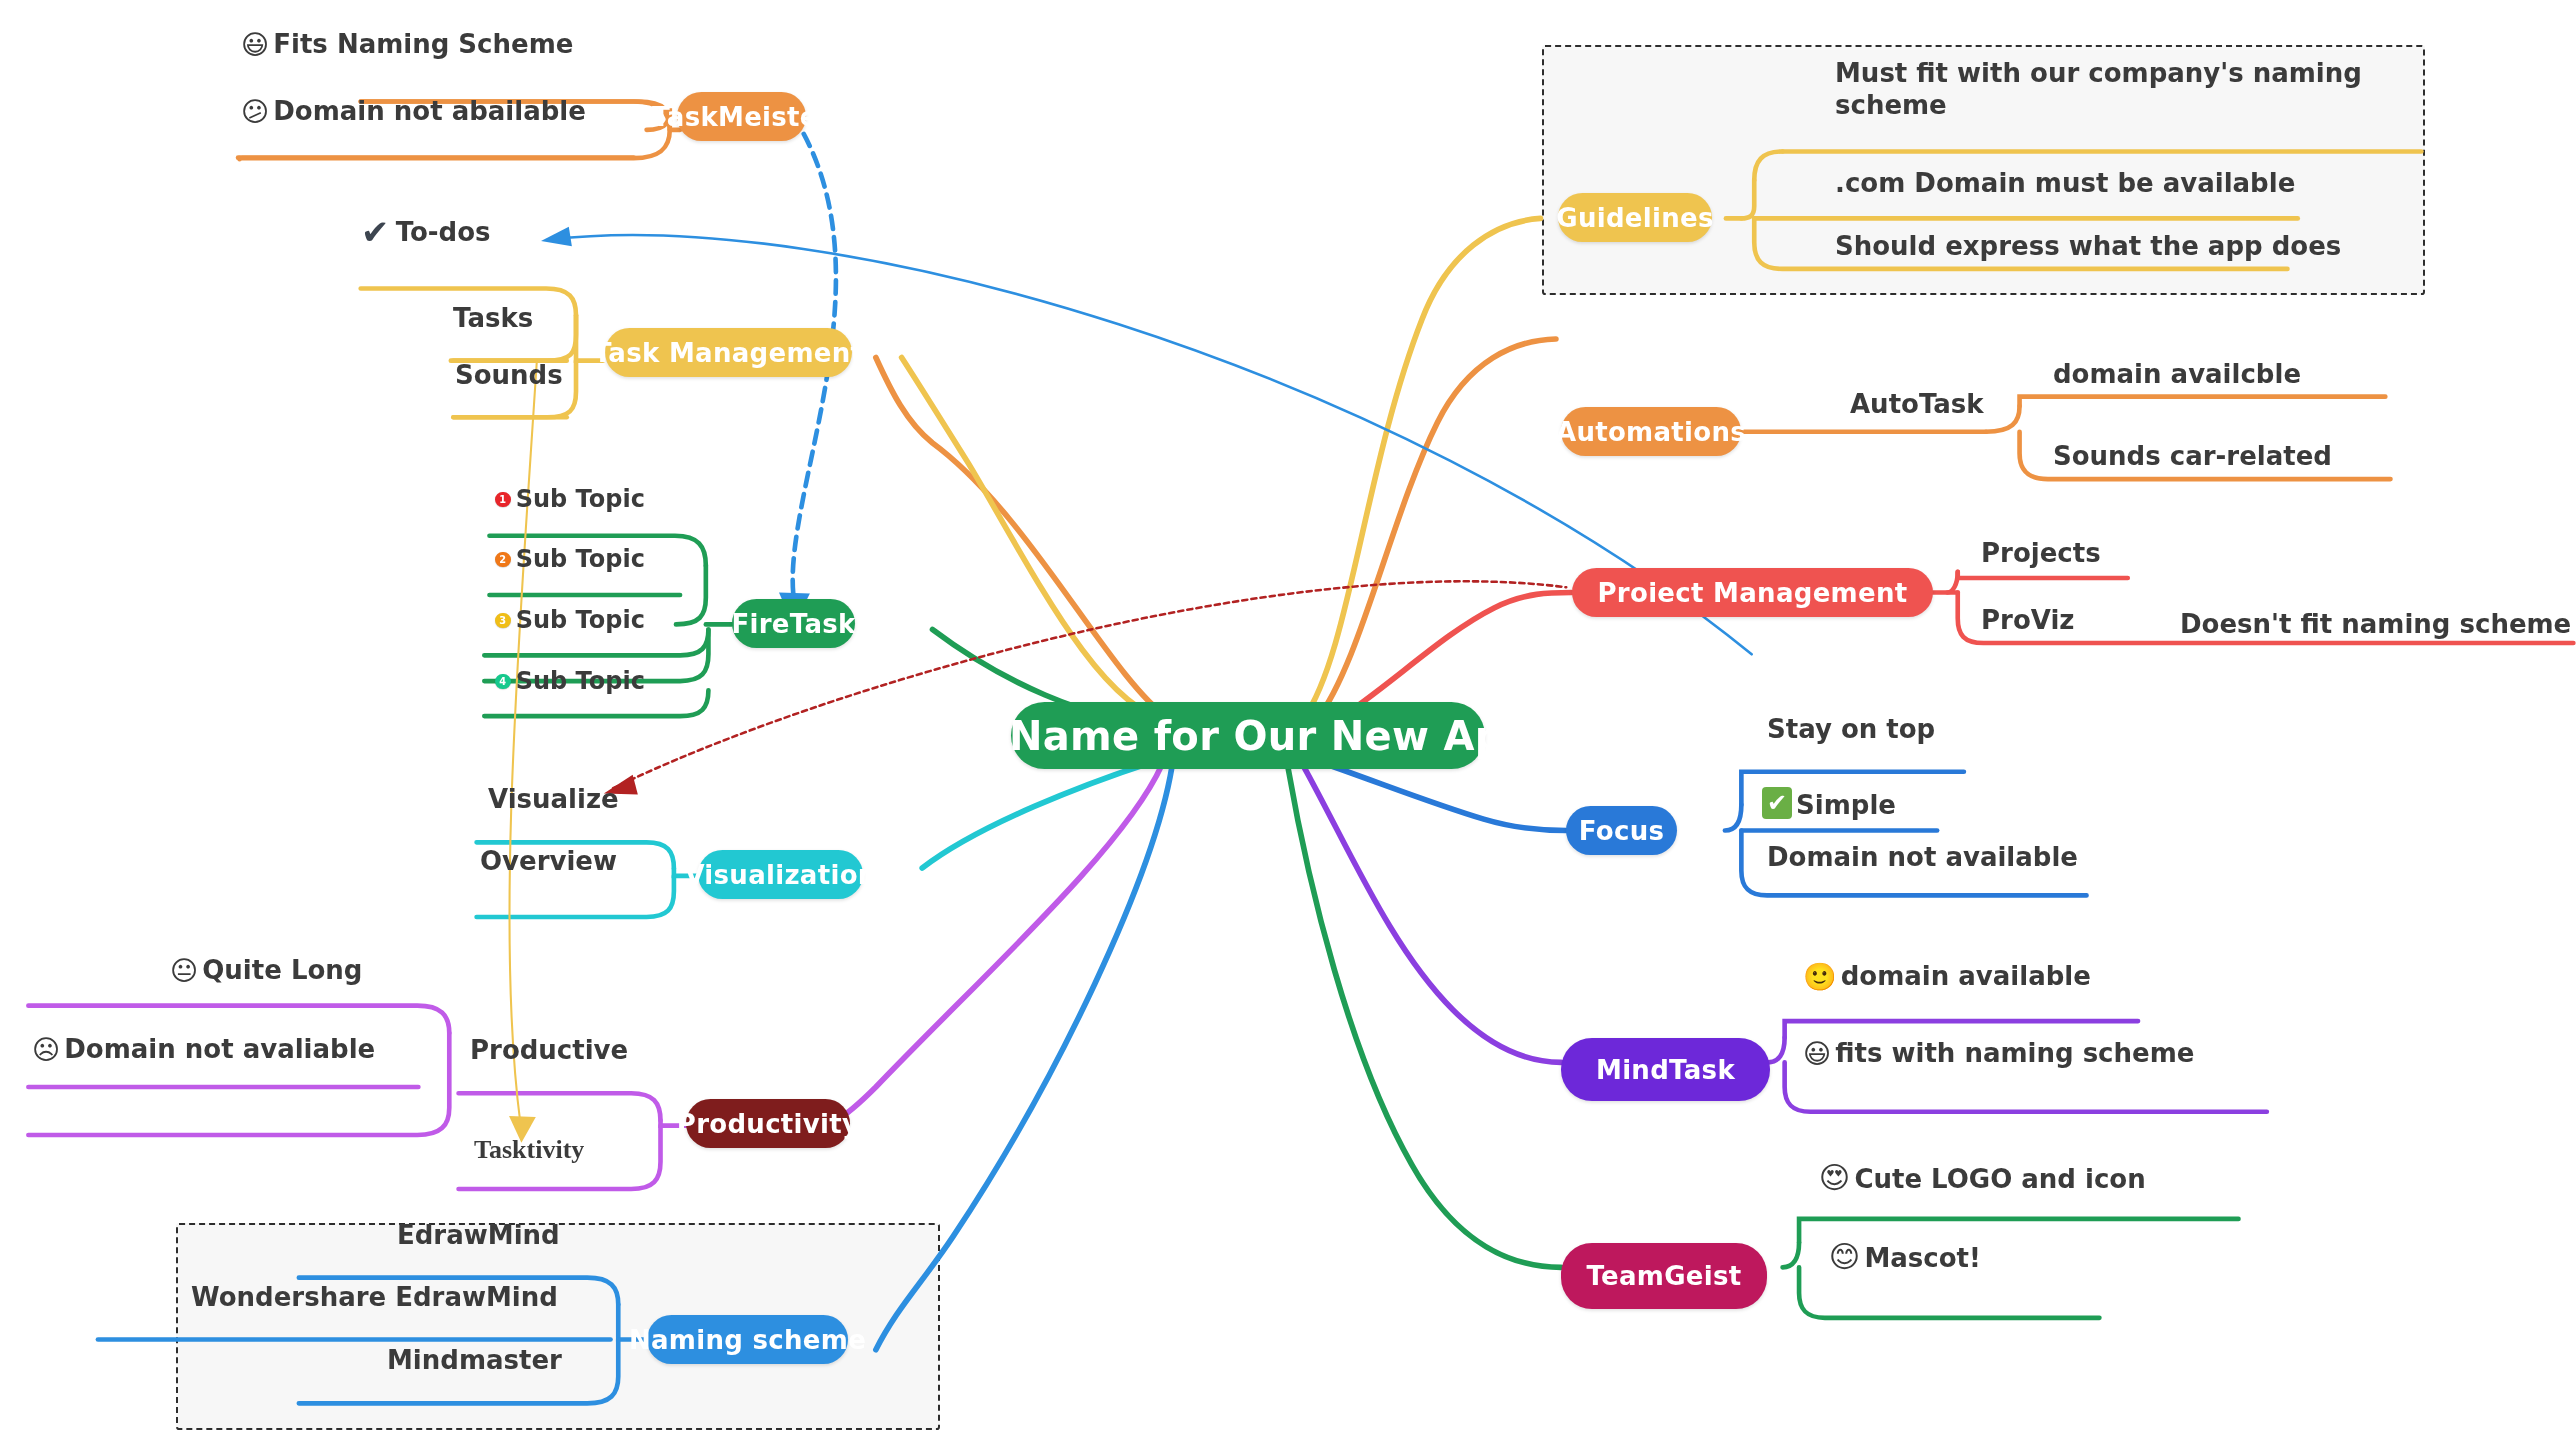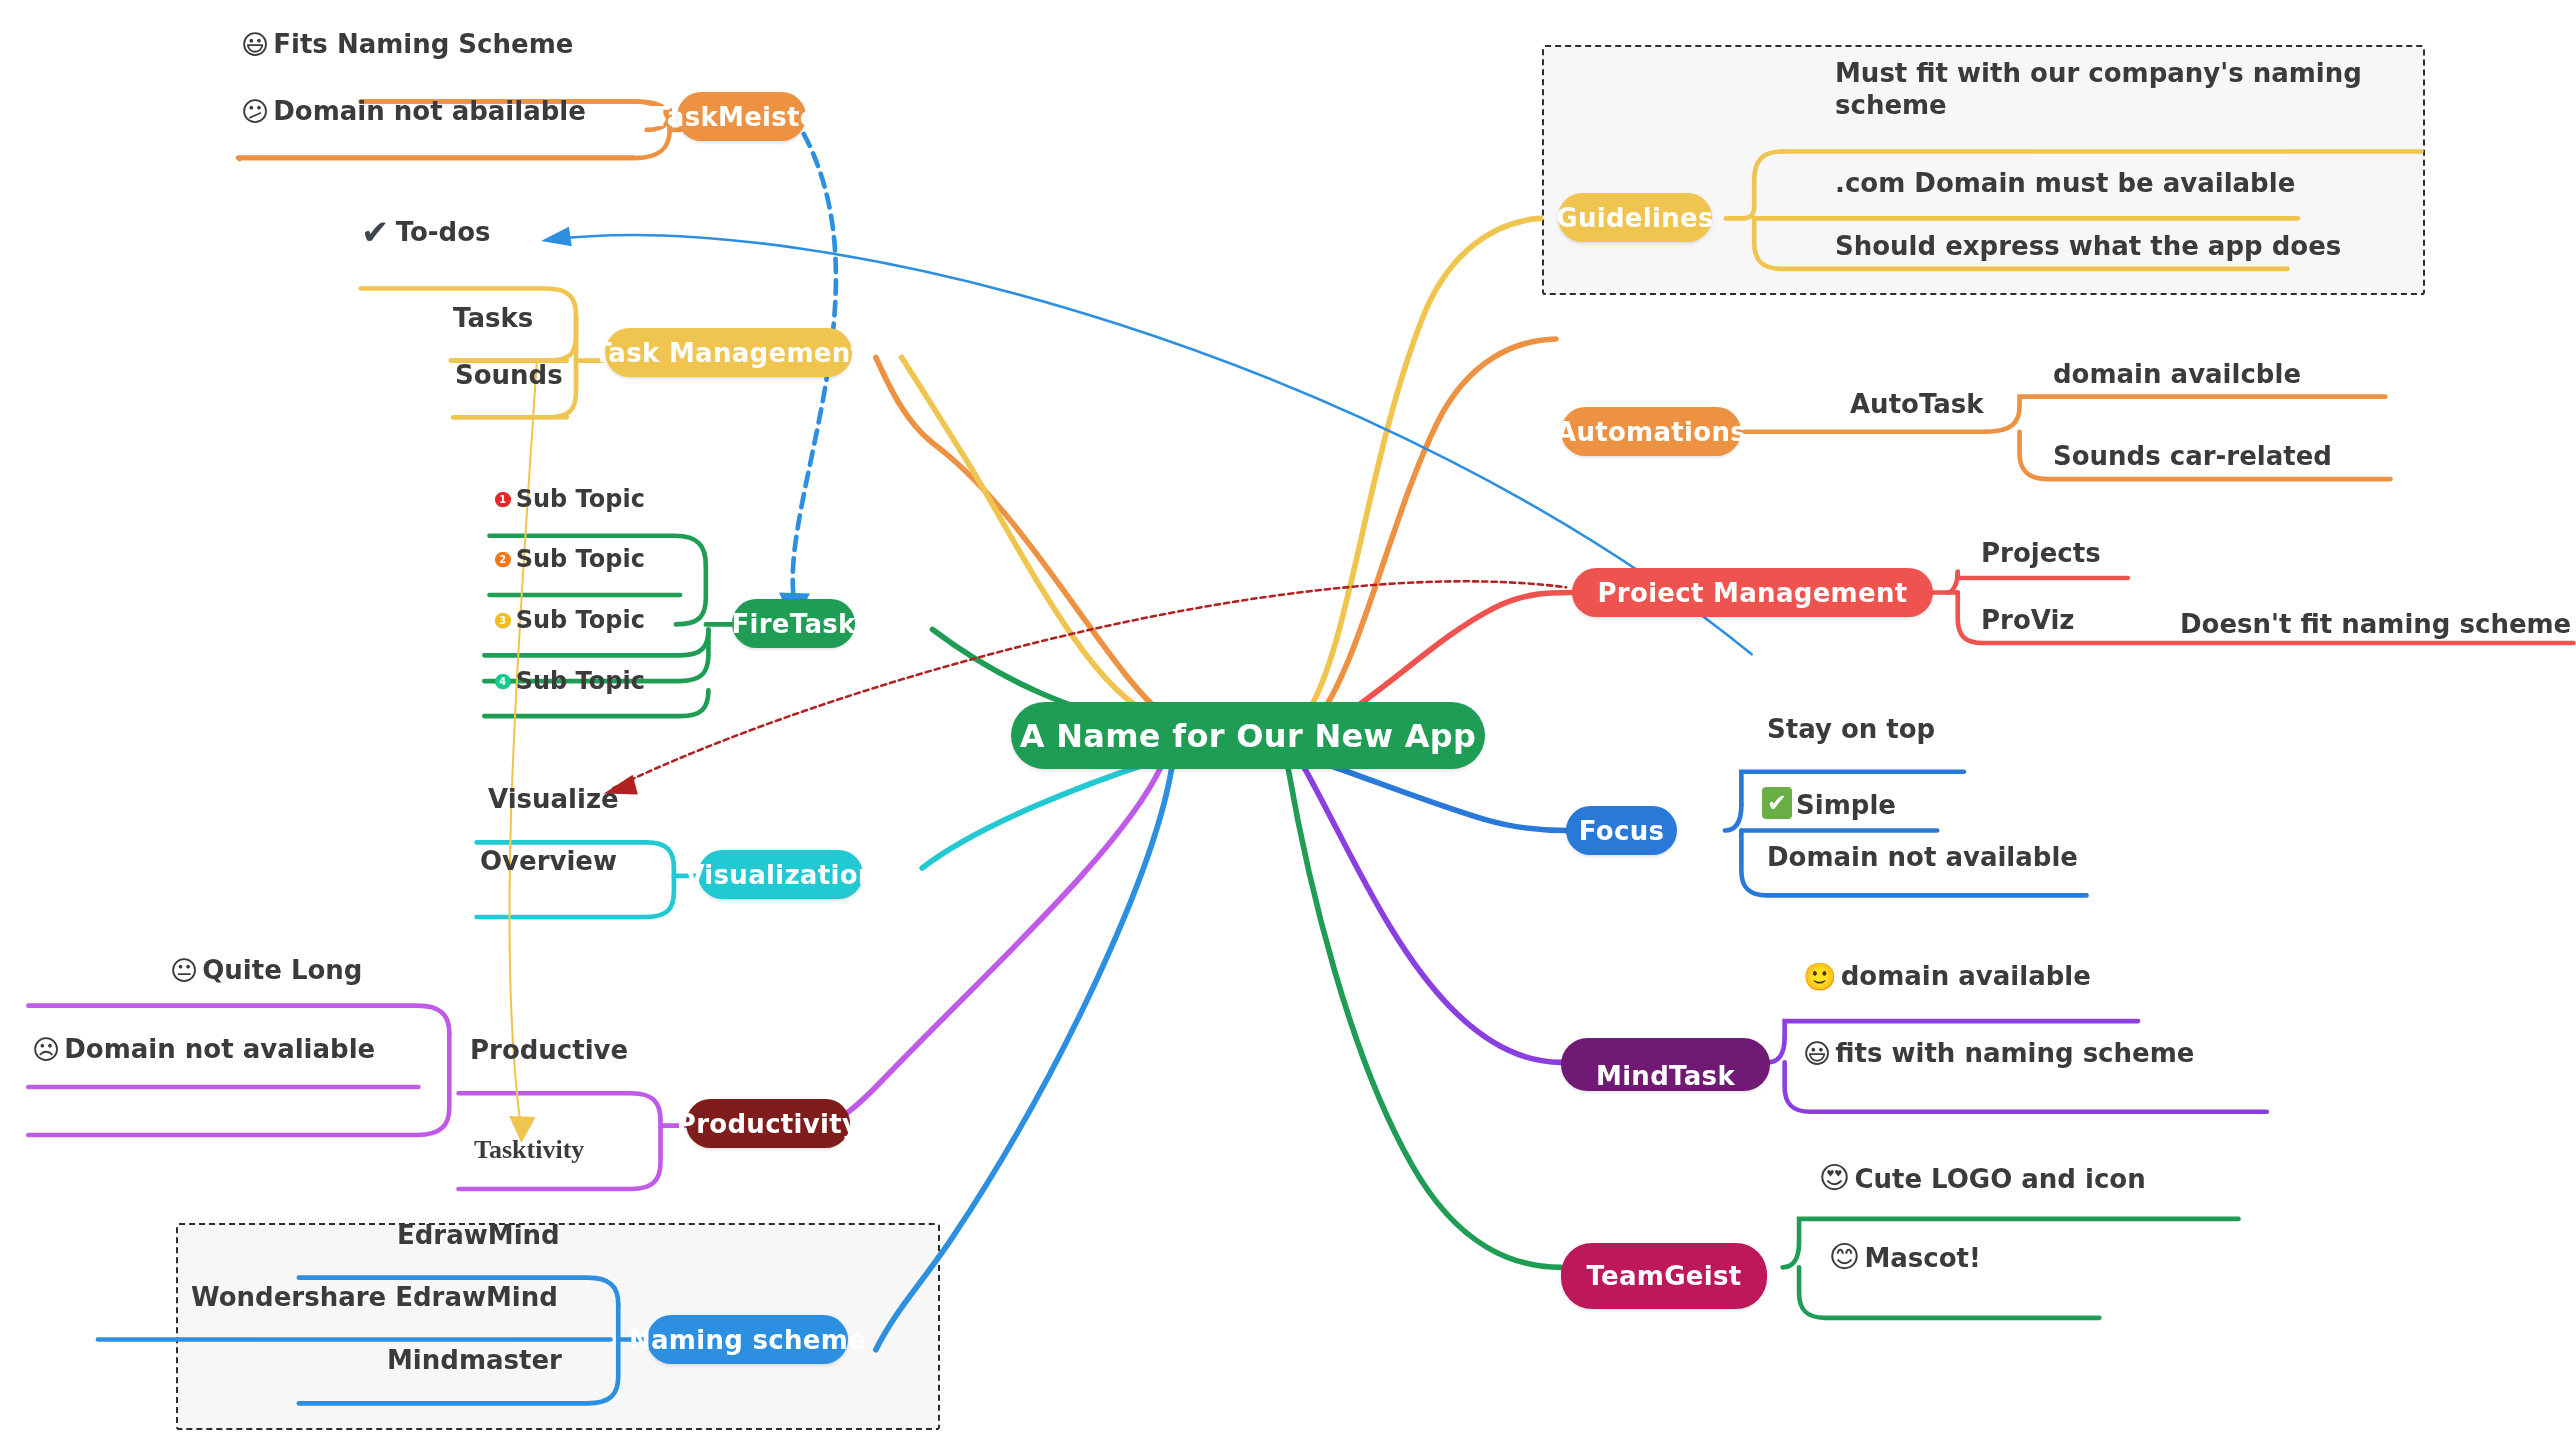--- a/index.html
+++ b/index.html
@@ -5,21 +5,21 @@
   html,body{margin:0;padding:0;background:#fff;}
   body{width:2576px;height:1442px;position:relative;overflow:hidden;
        font-family:"DejaVu Sans","Liberation Sans",sans-serif;}
   #stage{position:absolute;left:0;top:0;width:2576px;height:1442px;}
   svg.wires{position:absolute;left:0;top:0;width:2576px;height:1442px;pointer-events:none;}
 
   
   .pill{position:absolute;display:flex;align-items:center;justify-content:center;
         border-radius:31px;color:#fff;font-weight:700;letter-spacing:0.3px;
         box-shadow:0 1.5px 3.6px rgba(0,0,0,.13);white-space:nowrap;}
-  .pill.central{border-radius:36px;font-size:32px;}
+  .pill.central{border-radius:36px;font-size:40px;}
   .pill.main{font-size:26px;}
 
   
   .leaf{position:absolute;display:flex;align-items:flex-end;white-space:nowrap;
         color:#3b3b3b;font-size:26px;font-weight:600;padding-bottom:3.1px;}
   .leaf .txt{line-height:1.05;}
   .leaf.small{font-size:24px;}
   .plain{position:absolute;white-space:nowrap;color:#3b3b3b;font-size:26px;font-weight:600;}
 
   
@@ -285,21 +285,21 @@
     <span class="txt">Stay on top</span>
   </div>
   <div class="leaf" style="left:1762px;top:787px;">
     <span class="greencheck">✔</span>
     <span class="txt">Simple</span>
   </div>
   <div class="leaf" style="left:1767px;top:844px;">
     <span class="txt">Domain not available</span>
   </div>
 
-  <div class="pill main" style="left:1561px;top:1038px;width:209px;height:53px;background:#701a75;align-items:flex-end;">
+  <div class="pill main" style="left:1561px;top:1038px;width:209px;height:63px;background:#6d28d9;">
     <span>MindTask</span>
   </div>
   <div class="leaf" style="left:1803px;top:963px;">
     <span class="emo">🙂</span>
     <span class="txt">domain available</span>
   </div>
   <div class="leaf" style="left:1803px;top:1040px;">
     <span class="emo">😃</span>
     <span class="txt">fits with naming scheme</span>
   </div>

